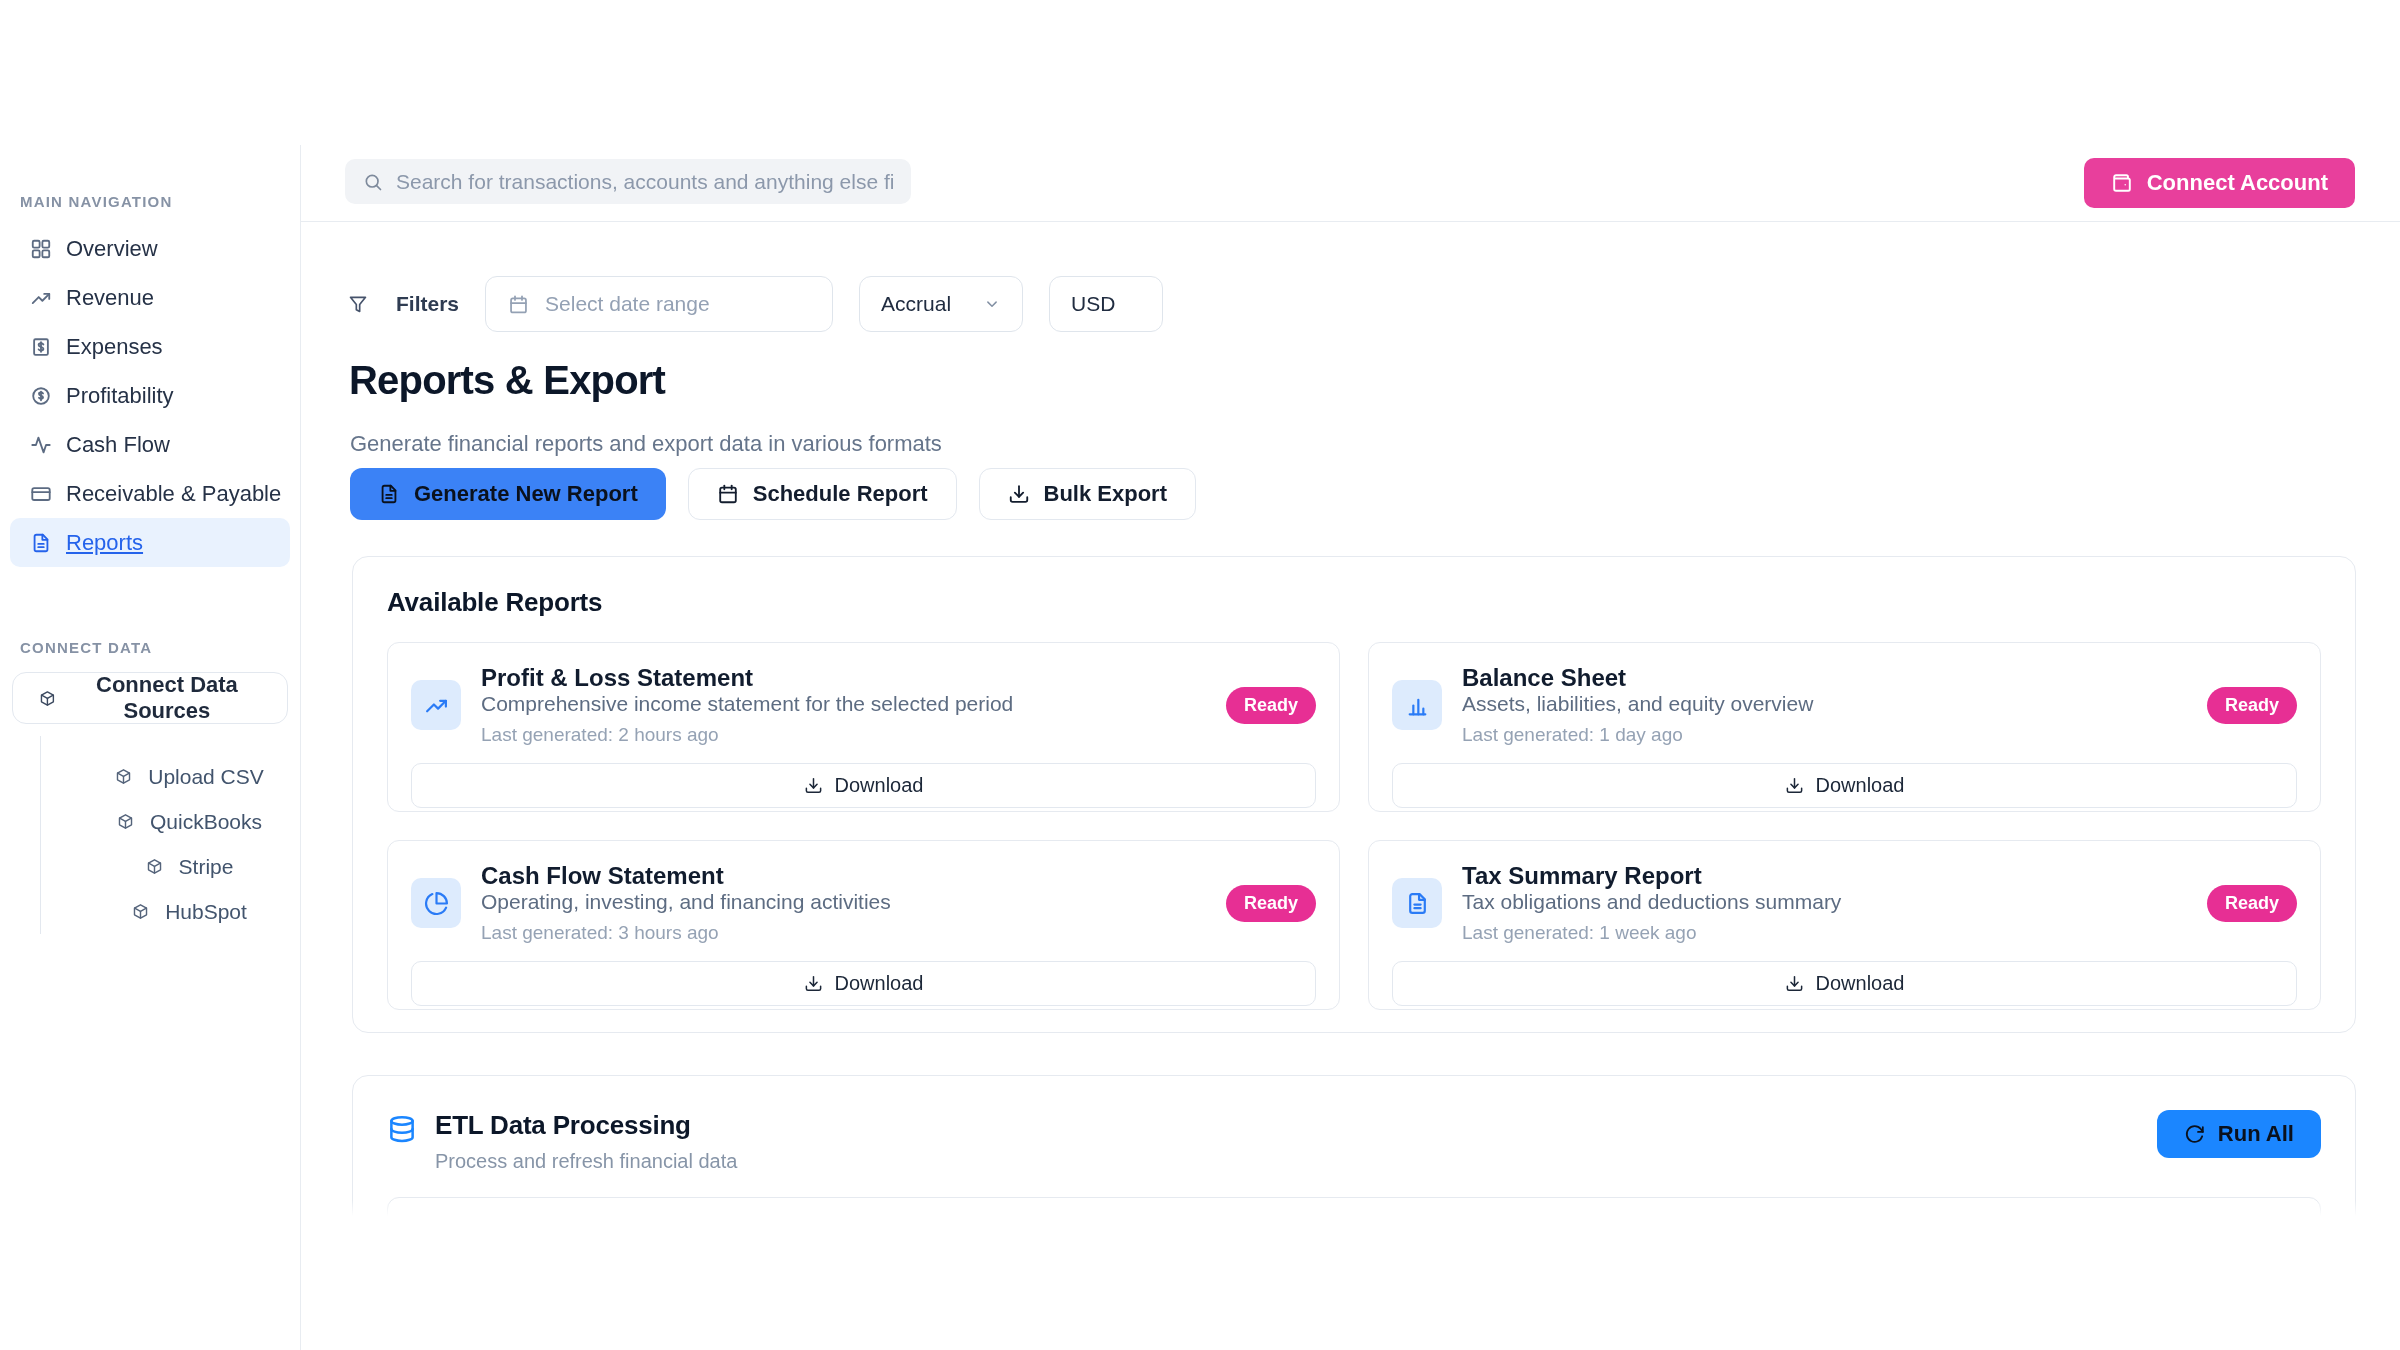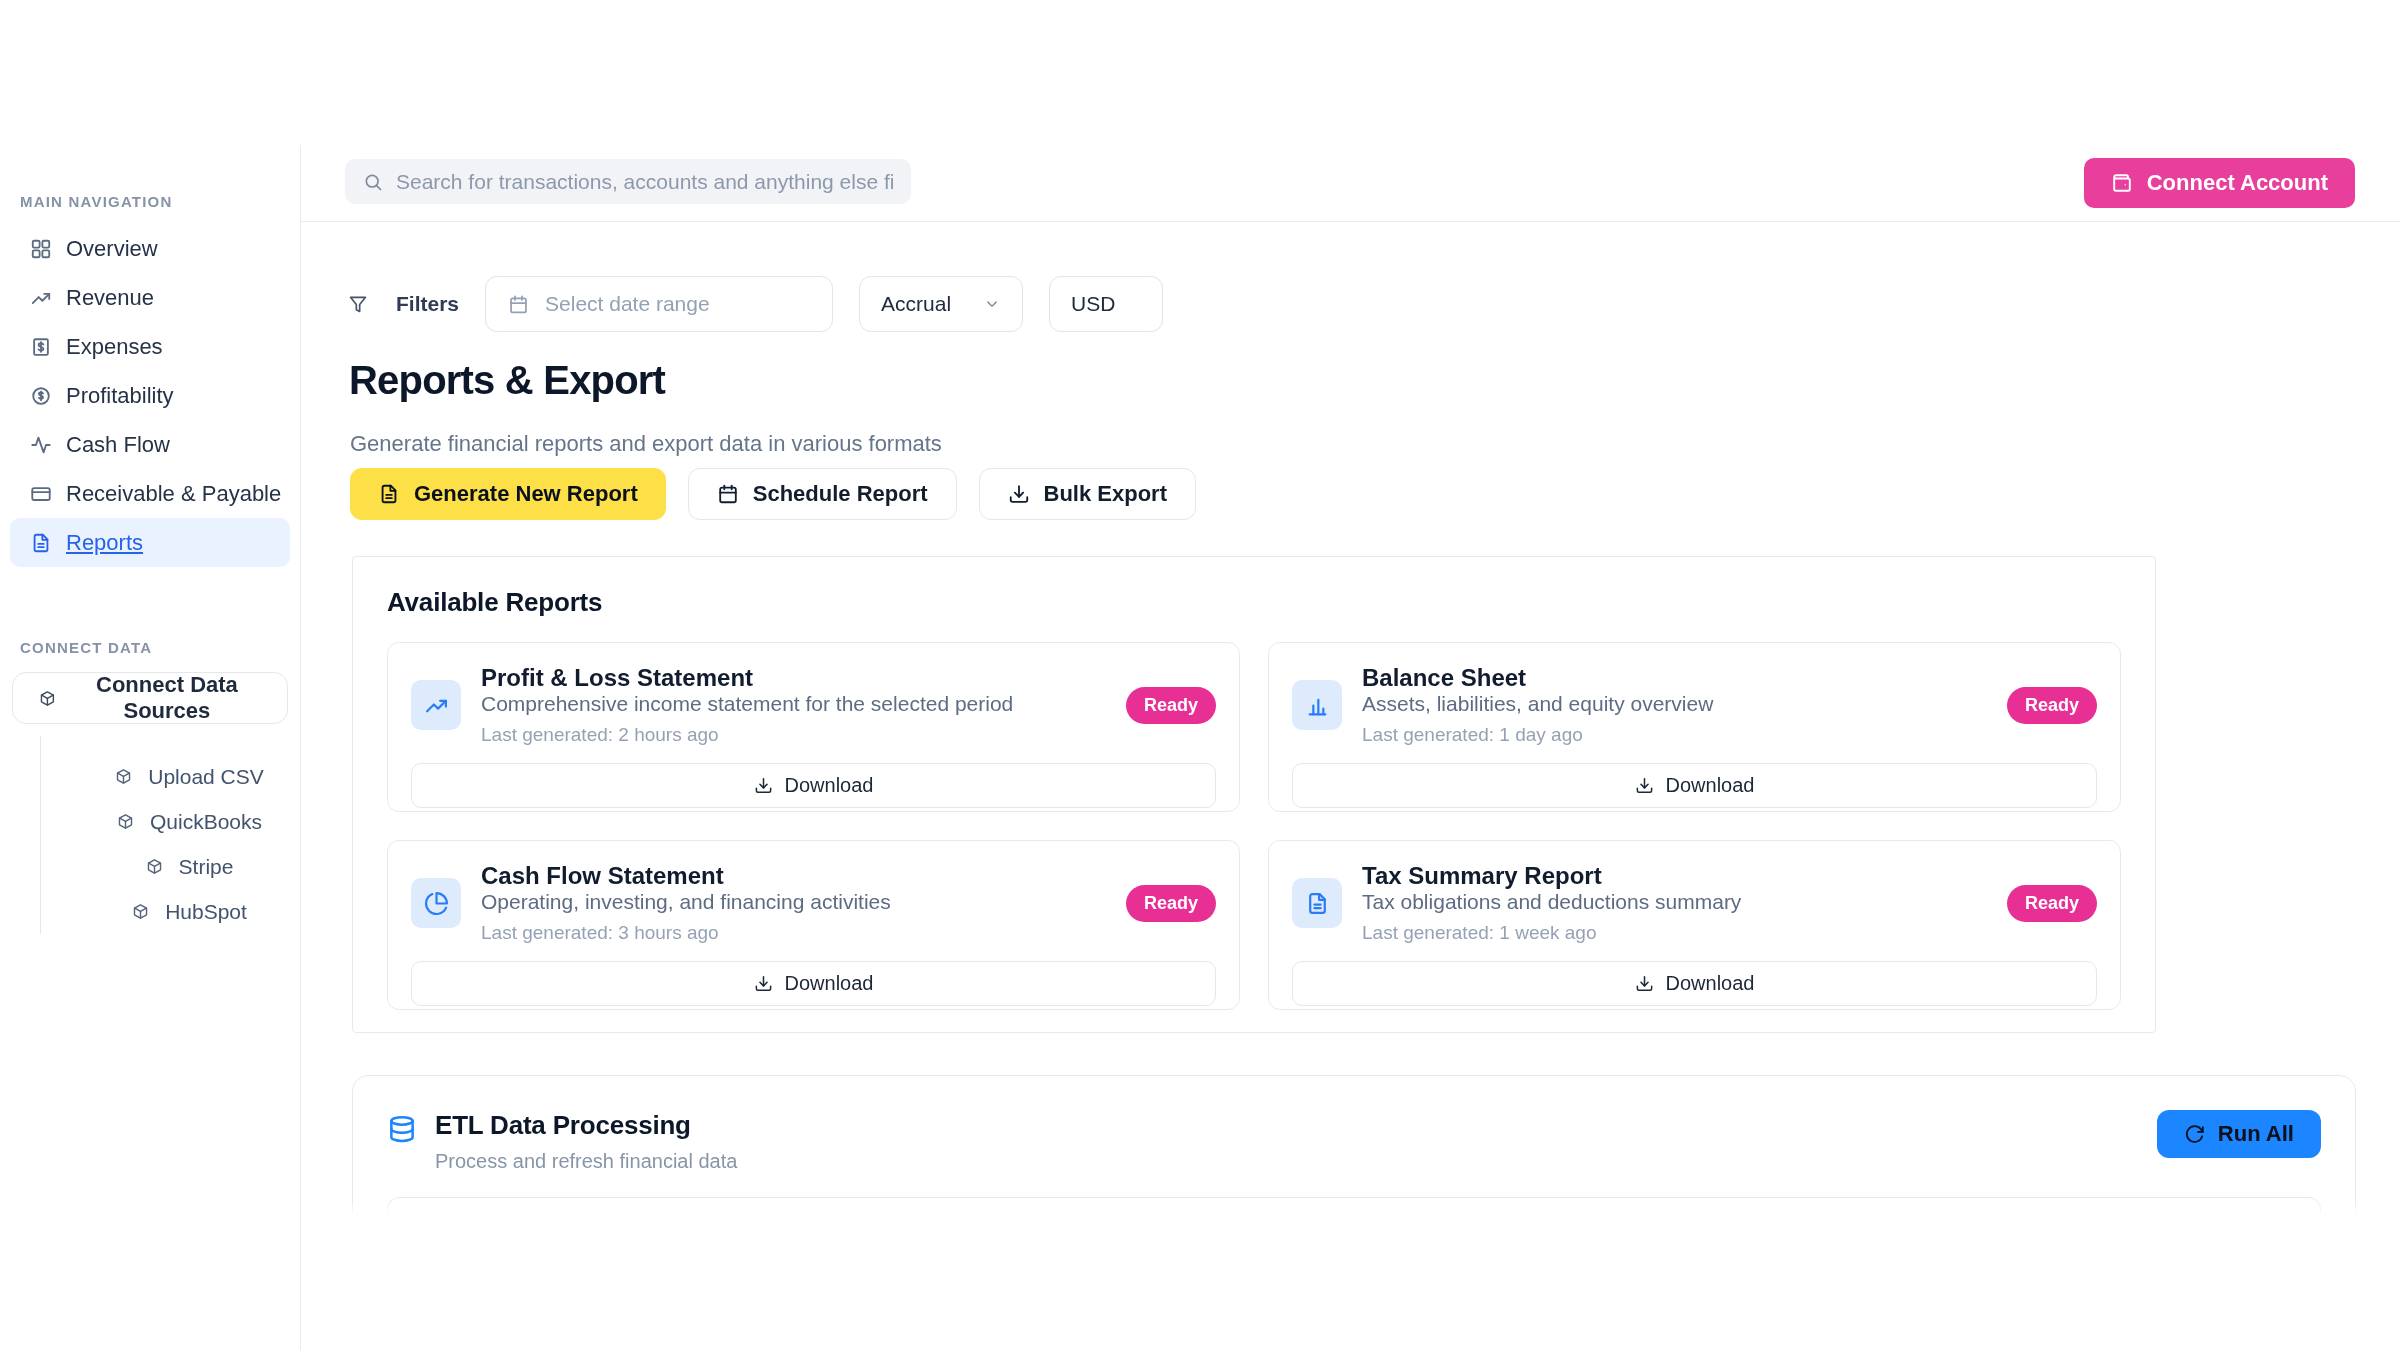--- a/index.html
+++ b/index.html
@@ -48,25 +48,25 @@
   .sel-usd { width:114px; }
 
   
   .page-title { position:absolute; left:349px; top:358px; font-size:40px; font-weight:800; letter-spacing:-0.8px; color:#0c1729; }
   .page-subtitle { position:absolute; left:350px; top:431px; font-size:22px; color:#66758b; }
 
   
   .action-row { position:absolute; left:350px; top:468px; display:flex; gap:22px; }
   .btn { height:52px; border-radius:12px; display:flex; align-items:center; gap:14px; padding:0 28px; font-size:22px; cursor:pointer; font-family:"Liberation Sans", sans-serif; white-space:nowrap; }
   .btn .ic { width:22px; height:22px; }
-  .btn-primary { background:#fde047; border:none; color:#0a111d; font-weight:700; }
+  .btn-primary { background:#3b82f6; border:none; color:#0a111d; font-weight:700; }
   .btn-outline { background:#fff; border:1px solid #e3e8ef; color:#131d2e; font-weight:600; }
 
   
-  .reports-panel { position:absolute; left:352px; top:556px; width:1804px; height:477px; background:#fff; border:1px solid #e6eaf0; border-radius:4px; }
+  .reports-panel { position:absolute; left:352px; top:556px; width:2004px; height:477px; background:#fff; border:1px solid #e6eaf0; border-radius:16px; }
   .reports-panel h2 { padding:30px 34px 24px; font-size:26px; font-weight:700; color:#0c1729; letter-spacing:-0.2px; }
   .reports-grid { display:grid; grid-template-columns:1fr 1fr; gap:28px 28px; padding:0 34px; }
   .report-card { border:1px solid #e6eaf0; border-radius:12px; padding:21px 23px; height:170px; background:#fff; }
   .report-top { display:flex; align-items:center; gap:20px; }
   .chip { width:50px; height:50px; border-radius:10px; background:#ddebfd; color:#2a7bf6; display:flex; align-items:center; justify-content:center; flex:0 0 auto; }
   .chip .ic { width:25px; height:25px; stroke-width:2.1; }
   .report-info { flex:1; min-width:0; }
   .report-name { font-size:24px; font-weight:600; color:#111c2e; }
   .report-desc { font-size:21px; color:#5d6c82; }
   .report-last { margin-top:8px; font-size:19px; color:#95a2b4; }

